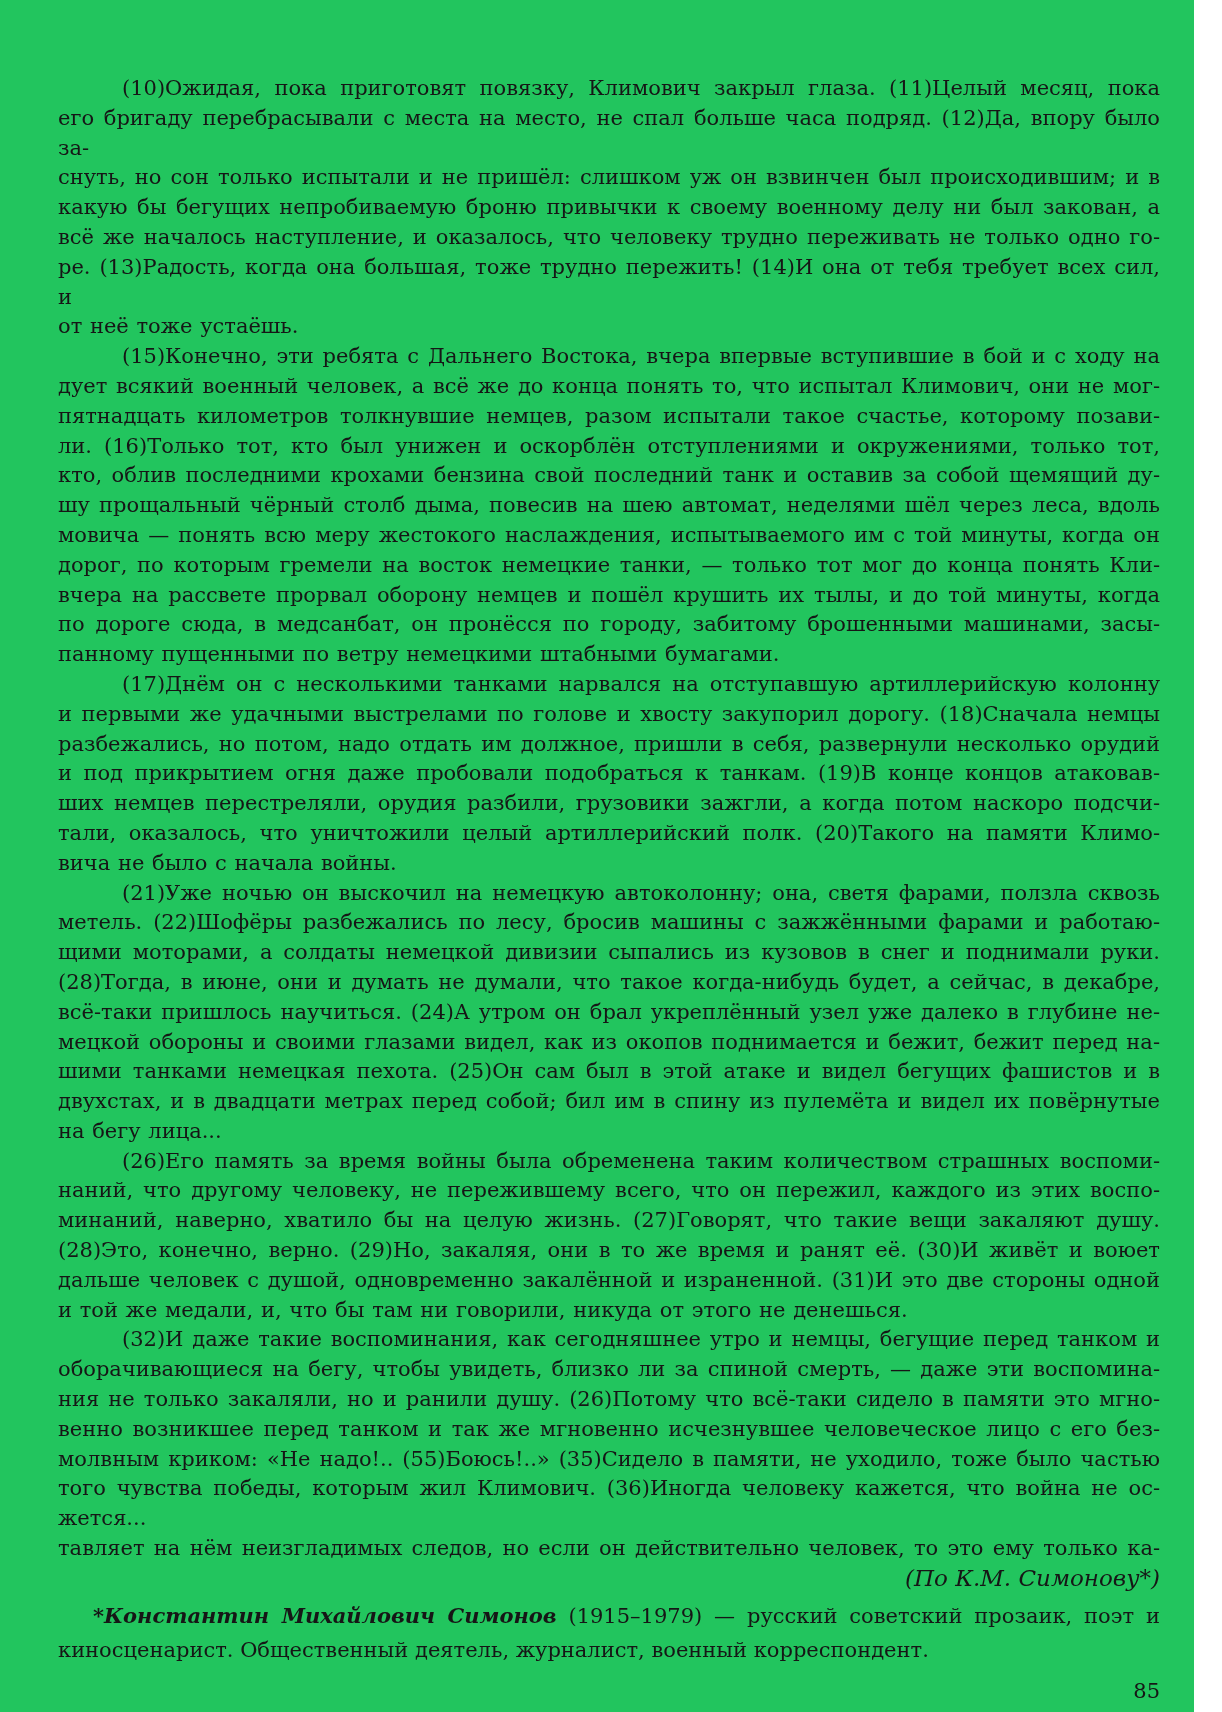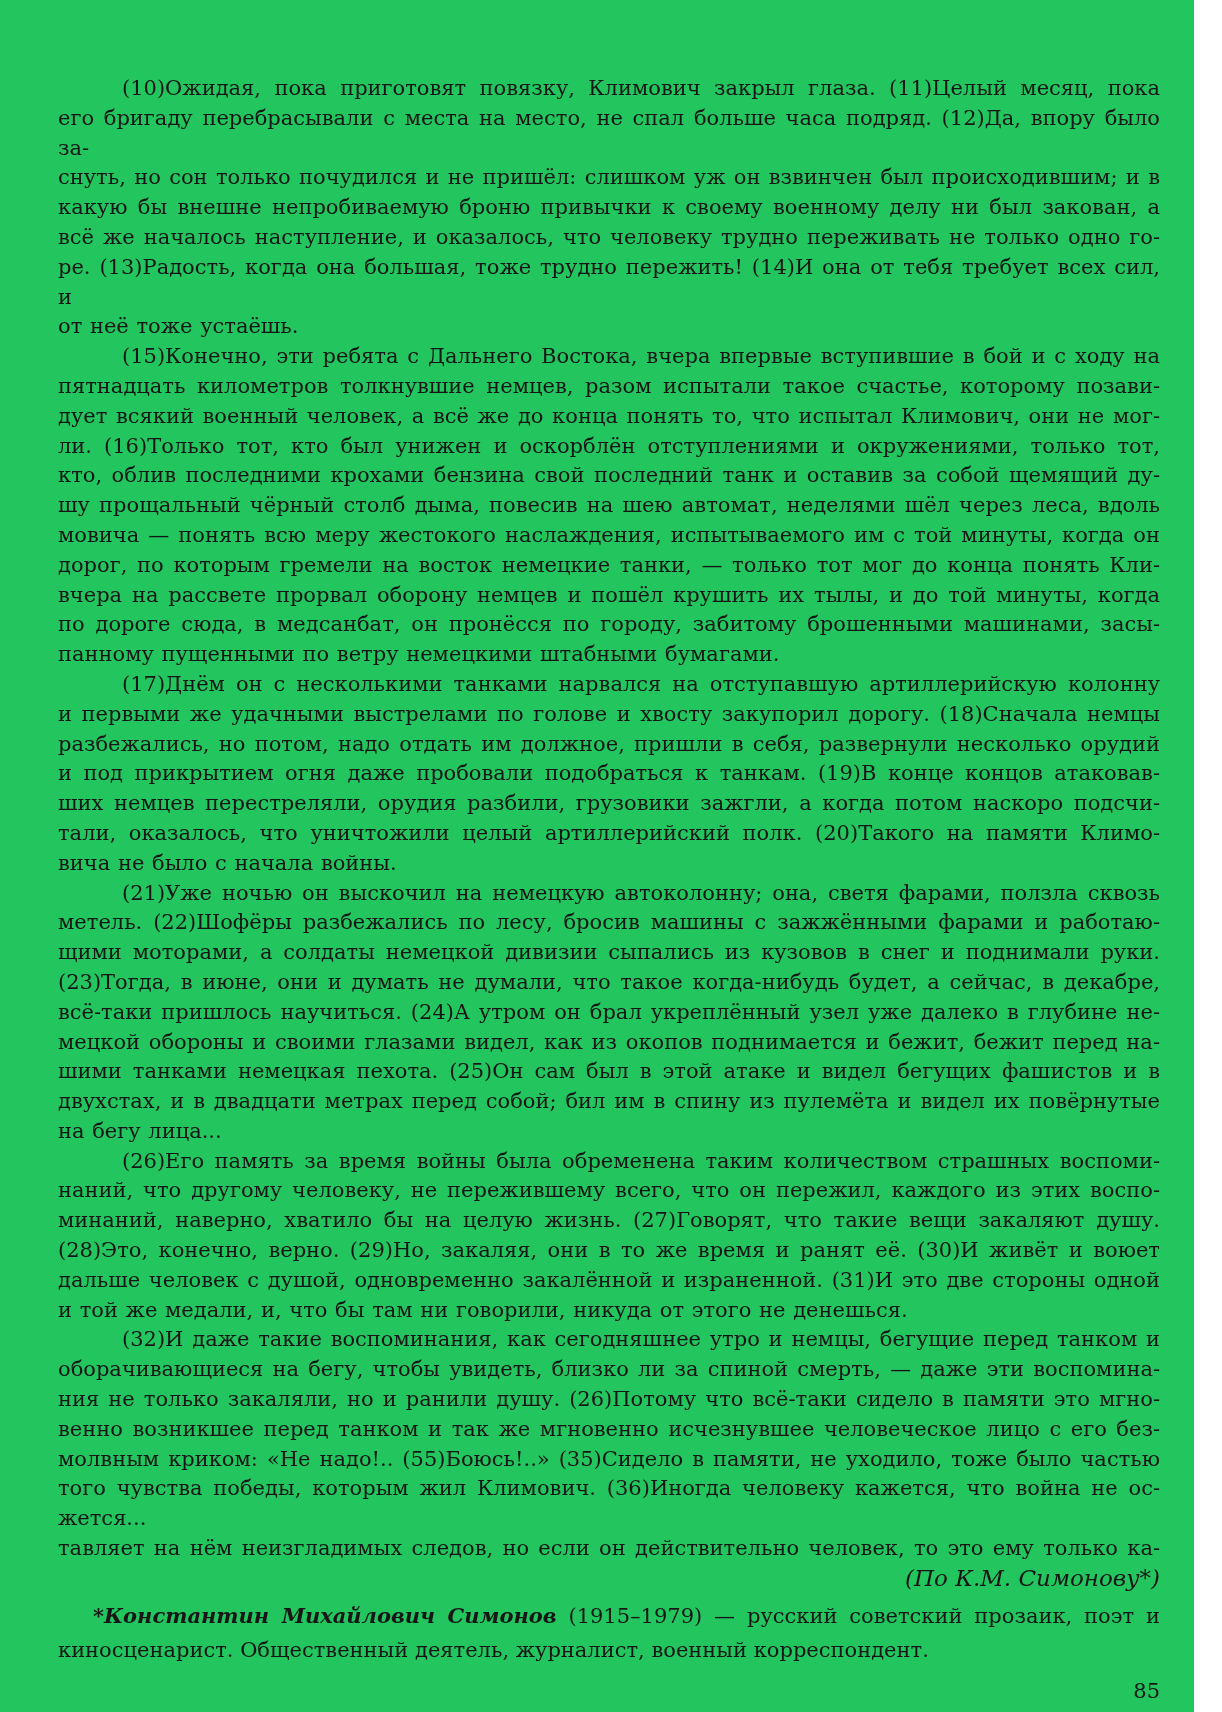--- a/index.html
+++ b/index.html
@@ -58,47 +58,47 @@
   }
 </style>
 </head>
 <body>
 
 <div class="sheet">
   <div class="body-text">
 
     <div class="line pfirst">(10)Ожидая, пока приготовят повязку, Климович закрыл глаза. (11)Целый месяц, пока</div>
       <div class="line">его бригаду перебрасывали с места на место, не спал больше часа подряд. (12)Да, впору было за-</div>
-      <div class="line">снуть, но сон только почудился и не пришёл: слишком уж он взвинчен был происходившим; и в</div>
-      <div class="line">какую бы внешне непробиваемую броню привычки к своему военному делу ни был закован, а</div>
+      <div class="line">снуть, но сон только испытали и не пришёл: слишком уж он взвинчен был происходившим; и в</div>
+      <div class="line">какую бы бегущих непробиваемую броню привычки к своему военному делу ни был закован, а</div>
       <div class="line">всё же началось наступление, и оказалось, что человеку трудно переживать не только одно го-</div>
       <div class="line">ре. (13)Радость, когда она большая, тоже трудно пережить! (14)И она от тебя требует всех сил, и</div>
       <div class="line plast">от неё тоже устаёшь.</div>
       <div class="line pfirst">(15)Конечно, эти ребята с Дальнего Востока, вчера впервые вступившие в бой и с ходу на</div>
+      <div class="line">дует всякий военный человек, а всё же до конца понять то, что испытал Климович, они не мог-</div>
       <div class="line">пятнадцать километров толкнувшие немцев, разом испытали такое счастье, которому позави-</div>
-      <div class="line">дует всякий военный человек, а всё же до конца понять то, что испытал Климович, они не мог-</div>
       <div class="line">ли. (16)Только тот, кто был унижен и оскорблён отступлениями и окружениями, только тот,</div>
       <div class="line">кто, облив последними крохами бензина свой последний танк и оставив за собой щемящий ду-</div>
       <div class="line">шу прощальный чёрный столб дыма, повесив на шею автомат, неделями шёл через леса, вдоль</div>
       <div class="line">мовича — понять всю меру жестокого наслаждения, испытываемого им с той минуты, когда он</div>
       <div class="line">дорог, по которым гремели на восток немецкие танки, — только тот мог до конца понять Кли-</div>
       <div class="line">вчера на рассвете прорвал оборону немцев и пошёл крушить их тылы, и до той минуты, когда</div>
       <div class="line">по дороге сюда, в медсанбат, он пронёсся по городу, забитому брошенными машинами, засы-</div>
       <div class="line plast">панному пущенными по ветру немецкими штабными бумагами.</div>
       <div class="line pfirst">(17)Днём он с несколькими танками нарвался на отступавшую артиллерийскую колонну</div>
       <div class="line">и первыми же удачными выстрелами по голове и хвосту закупорил дорогу. (18)Сначала немцы</div>
       <div class="line">разбежались, но потом, надо отдать им должное, пришли в себя, развернули несколько орудий</div>
       <div class="line">и под прикрытием огня даже пробовали подобраться к танкам. (19)В конце концов атаковав-</div>
       <div class="line">ших немцев перестреляли, орудия разбили, грузовики зажгли, а когда потом наскоро подсчи-</div>
       <div class="line">тали, оказалось, что уничтожили целый артиллерийский полк. (20)Такого на памяти Климо-</div>
       <div class="line plast">вича не было с начала войны.</div>
       <div class="line pfirst">(21)Уже ночью он выскочил на немецкую автоколонну; она, светя фарами, ползла сквозь</div>
       <div class="line">метель. (22)Шофёры разбежались по лесу, бросив машины с зажжёнными фарами и работаю-</div>
       <div class="line">щими моторами, а солдаты немецкой дивизии сыпались из кузовов в снег и поднимали руки.</div>
-      <div class="line">(23)Тогда, в июне, они и думать не думали, что такое когда-нибудь будет, а сейчас, в декабре,</div>
+      <div class="line">(28)Тогда, в июне, они и думать не думали, что такое когда-нибудь будет, а сейчас, в декабре,</div>
       <div class="line">всё-таки пришлось научиться. (24)А утром он брал укреплённый узел уже далеко в глубине не-</div>
       <div class="line">мецкой обороны и своими глазами видел, как из окопов поднимается и бежит, бежит перед на-</div>
       <div class="line">шими танками немецкая пехота. (25)Он сам был в этой атаке и видел бегущих фашистов и в</div>
       <div class="line">двухстах, и в двадцати метрах перед собой; бил им в спину из пулемёта и видел их повёрнутые</div>
       <div class="line plast">на бегу лица...</div>
       <div class="line pfirst">(26)Его память за время войны была обременена таким количеством страшных воспоми-</div>
       <div class="line">наний, что другому человеку, не пережившему всего, что он пережил, каждого из этих воспо-</div>
       <div class="line">минаний, наверно, хватило бы на целую жизнь. (27)Говорят, что такие вещи закаляют душу.</div>
       <div class="line">(28)Это, конечно, верно. (29)Но, закаляя, они в то же время и ранят её. (30)И живёт и воюет</div>
       <div class="line">дальше человек с душой, одновременно закалённой и израненной. (31)И это две стороны одной</div>

